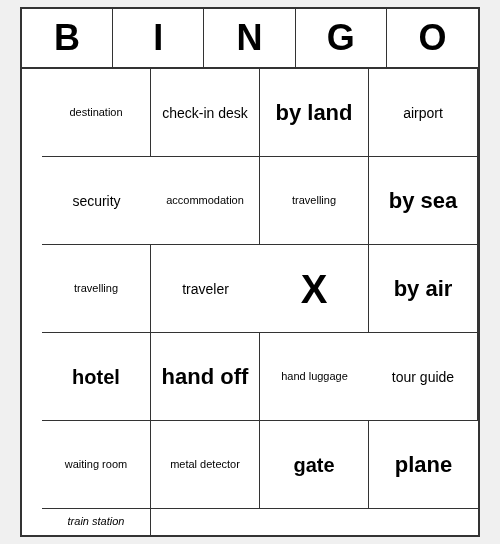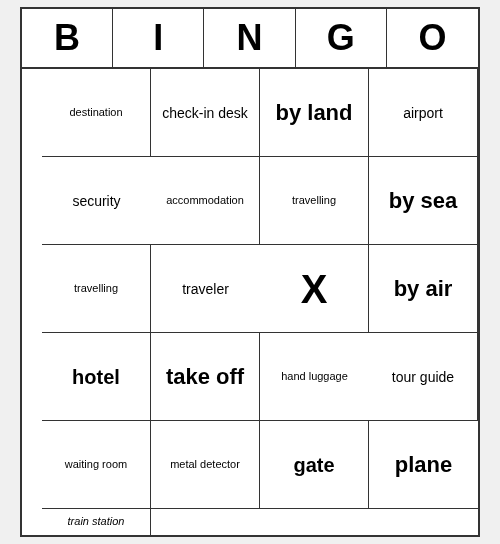--- a/index.html
+++ b/index.html
@@ -139,21 +139,21 @@
       <div class="bingo-cell">
         <span class="cell-text free-space">X</span>
       </div>
       <div class="bingo-cell">
         <span class="cell-text size-large">by air</span>
       </div>
       <div class="bingo-cell">
         <span class="cell-text size-xlarge">hotel</span>
       </div>
       <div class="bingo-cell">
-        <span class="cell-text size-large">take off</span>
+        <span class="cell-text size-large">hand off</span>
       </div>
       <div class="bingo-cell">
         <span class="cell-text size-small">hand luggage</span>
       </div>
       <div class="bingo-cell">
         <span class="cell-text size-medium">tour guide</span>
       </div>
       <div class="bingo-cell">
         <span class="cell-text size-small">waiting room</span>
       </div>

